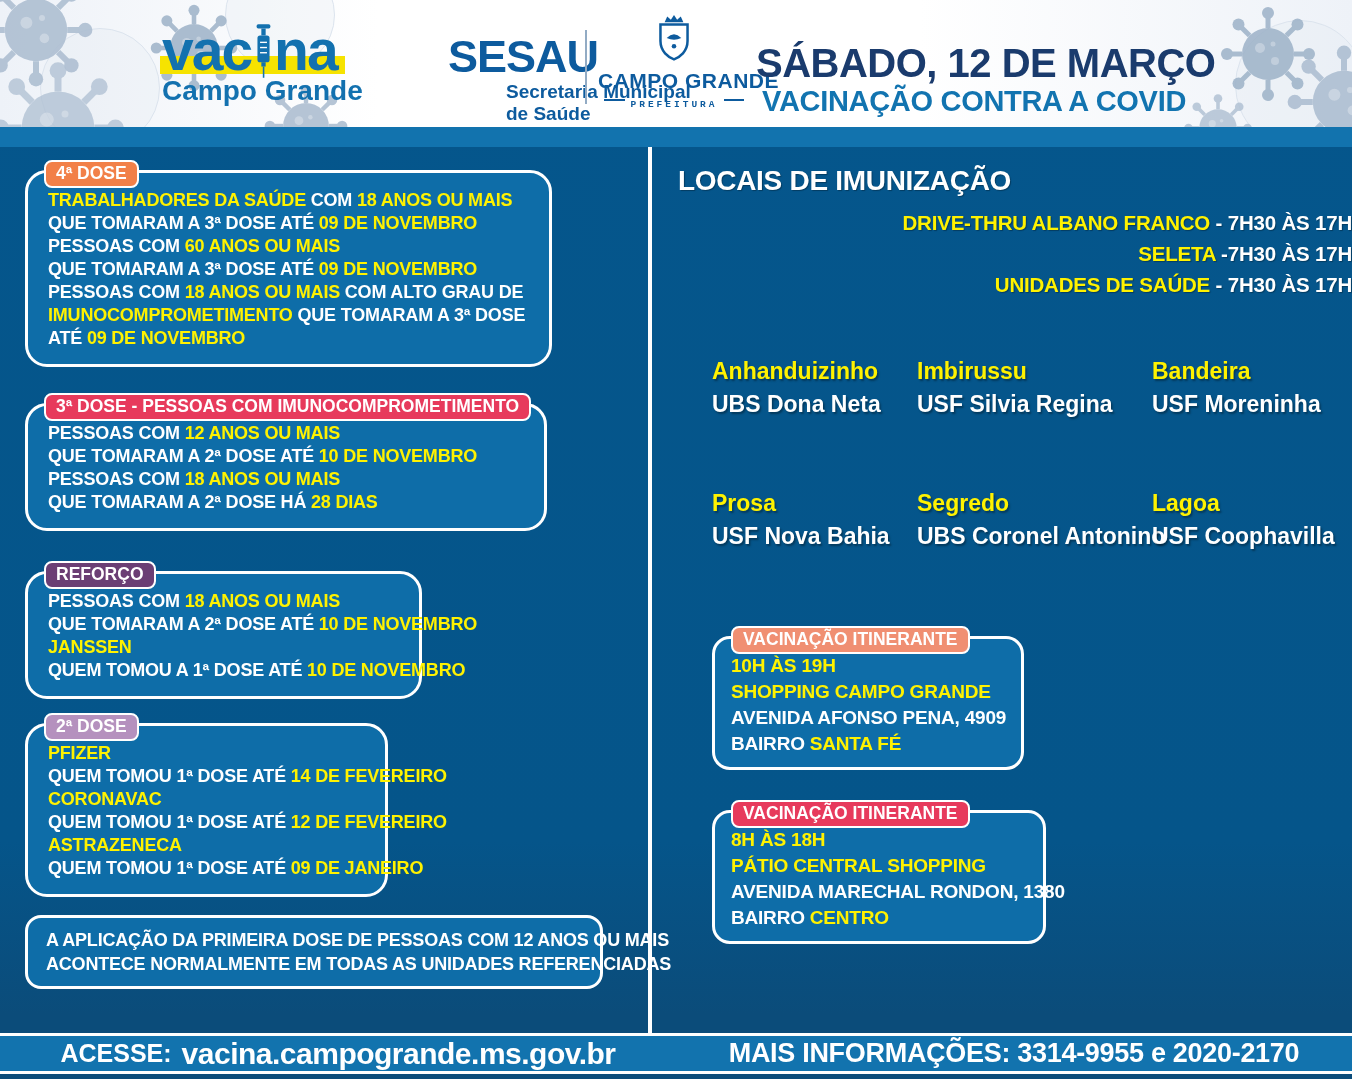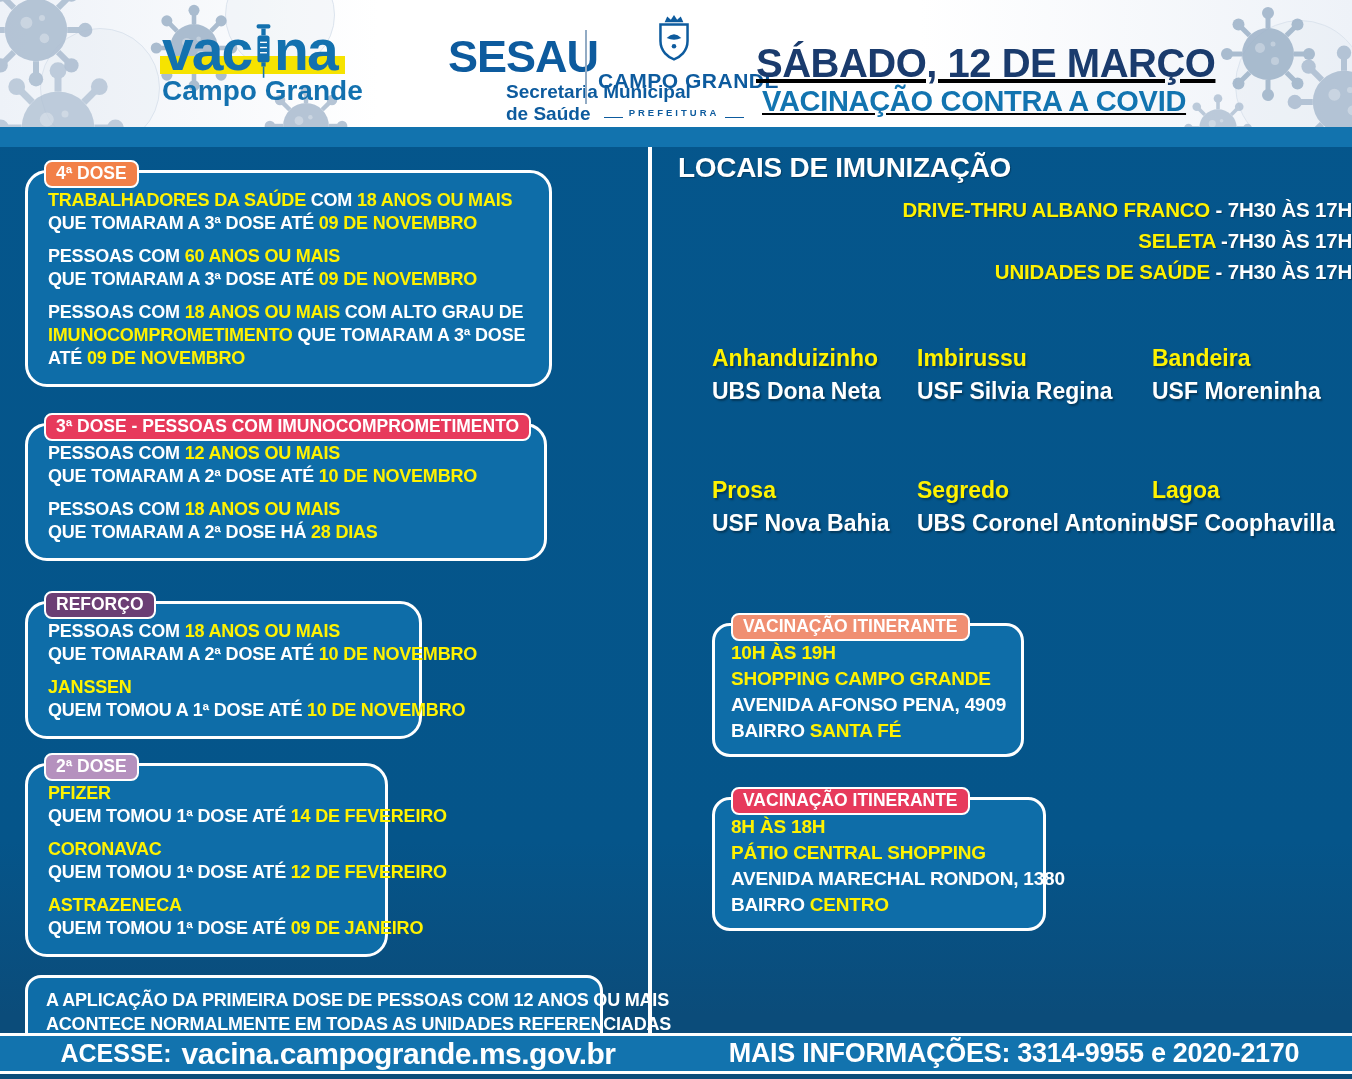--- a/index.html
+++ b/index.html
@@ -41,25 +41,25 @@
 
   .sesau { position:absolute; left:448px; top:34px; color:#0D5B9E; }
   .sesau-name { font-size:45px; line-height:1; letter-spacing:-1px; }
   .sesau-sub { margin-left:58px; margin-top:2px; font-size:19px; line-height:1.15; }
 
   .hr-rule { position:absolute; left:585px; top:30px; width:2px; height:74px; background:#92abc4; }
 
   .cg-logo { position:absolute; left:598px; top:14px; width:152px; text-align:center; color:#0D5B9E; }
   .cg-shield { width:42px; height:50px; }
   .cg-name { font-size:21px; letter-spacing:.5px; line-height:1; margin-top:2px; white-space:nowrap; }
-  .cg-pref { display:flex; align-items:flex-end; gap:6px; margin-top:16px; padding:0 6px; }
+  .cg-pref { display:flex; align-items:flex-start; gap:6px; margin-top:8px; padding:0 6px;font-family:Liberation Mono, monospace; }
   .cg-pref::before,.cg-pref::after { content:""; flex:1; height:1.5px; background:#0D5B9E; }
   .cg-pref span { font-size:9.5px; letter-spacing:3px; }
 
-  .title-block { position:absolute; left:756px; top:42px;text-decoration:underline; }
+  .title-block { position:absolute; left:756px; top:42px; }
   .date-title { font-size:40px; line-height:1.05; color:#1A3B6D; letter-spacing:-.5px; }
   .subtitle { font-size:29px; line-height:1.05; color:#1274B0; margin-top:2px; margin-left:6px; letter-spacing:-.3px; }
 
   
   .left-col  { position:absolute; left:0; top:147px; width:648px; }
   .divider   { position:absolute; left:648px; top:147px; bottom:46px; width:4px; background:#ffffff; }
   .right-col { position:absolute; left:652px; top:147px; width:700px; color:#fff; }
 
   .panel { position:relative; margin-left:25px; background:#0E6DA8; border:3px solid #fff; border-radius:22px; }
   .badge {
@@ -68,33 +68,33 @@
     color:#fff; font-size:17.5px; white-space:nowrap; line-height:1.2;
   }
   .badge.orange { background:#F28048; }
   .badge.red    { background:#E73A5C; }
   .badge.purple { background:#6B3E74; }
   .badge.lilac  { background:#B591BE; }
   .badge.salmon { background:#F08F72; }
 
   .content { padding:16px 20px 14px; font-size:18px; line-height:23px; letter-spacing:-.2px; }
   .line { white-space:nowrap; }
-  .line.gap { margin-top:10px; }
+  .line.gap { }
   .yellow { color:#FFF200; }
   .white  { color:#FFFFFF; }
 
   .b1 { margin-top:23px; width:527px; }
   .b2 { margin-top:36px; width:522px; }
   .b3 { margin-top:40px; width:397px; }
   .b4 { margin-top:24px; width:363px; }
   .note-box { margin-top:18px; margin-left:25px; width:578px; background:#0E6DA8; border:3px solid #fff; border-radius:16px; }
   .note-box .content { padding:10px 18px 10px; line-height:24px; }
 
   
-  .loc-title { margin:5px 0 0 26px; font-size:28px; letter-spacing:-.3px; color:#fff; text-shadow:1px 1px 1px rgba(0,0,0,.3); }
+  .loc-title { margin:18px 0 0 26px; font-size:28px; letter-spacing:-.3px; color:#fff; text-shadow:1px 1px 1px rgba(0,0,0,.3); }
   .hours { margin:10px 0 0 18px; font-size:20.5px; line-height:31px; letter-spacing:-.2px; text-shadow:1px 1px 1px rgba(0,0,0,.3);text-align:right; }
   .hours .hour-line { white-space:nowrap; }
 
   .loc-grid {
     margin:58px 0 0 60px; display:grid;
     grid-template-columns:205px 235px auto; column-gap:0; row-gap:72px;
   }
   .loc-cell { text-shadow:1.5px 1.5px 2px rgba(0,0,0,.35); }
   .district { font-size:23px; color:#FFF200; }
   .unit { font-size:23px; color:#fff; margin-top:6px; white-space:nowrap; }

